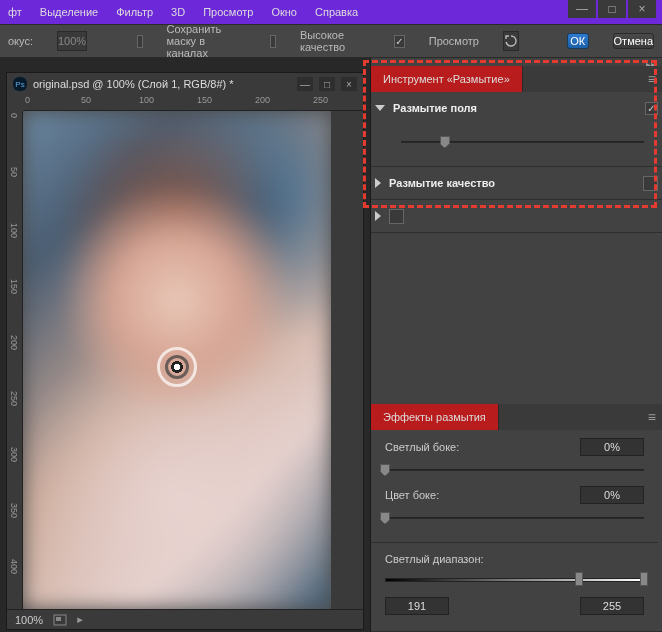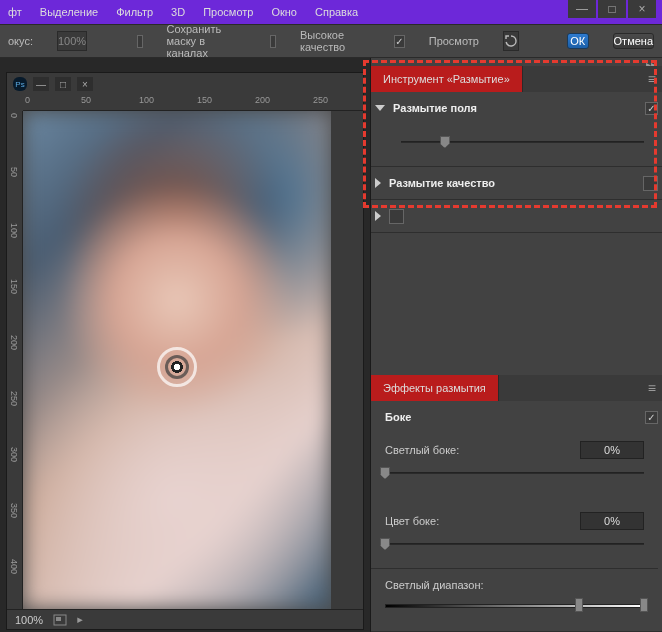--- a/index.html
+++ b/index.html
@@ -104,20 +104,21 @@
   <div class="spacer"></div>
   <div class="btn ok">ОК</div>
   <div class="btn cancel">Отмена</div>
 </div>
 
 <div class="workarea">
   <div class="docwrap">
     <div class="docwin">
       <div class="doctabs">
         <div class="psicon">Ps</div>
+        <span class="doctitle">original.psd @ 100% (Слой 1, RGB/8#) *</span>
         <div class="docctl">—</div>
         <div class="docctl">□</div>
         <div class="docctl">×</div>
       </div>
       <div class="rulerH">
         <span class="tick" style="left:2px">0</span>
         <span class="tick" style="left:58px">50</span>
         <span class="tick" style="left:116px">100</span>
         <span class="tick" style="left:174px">150</span>
         <span class="tick" style="left:232px">200</span>
@@ -187,51 +188,51 @@
       </div>
     </div>
 
     <div style="flex:1"></div>
 
     <div class="panelhead">
       <div class="tab">Эффекты размытия</div>
       <span class="collmenu">≡</span>
     </div>
     <div class="section">
-      <div class="sechead" style="padding-left:14px">
-        <span class="title">Боке</span>
-        <span class="chk on"></span>
-      </div>
       <div class="secbody" style="padding-left:14px">
         <div class="row">
           <span>Светлый боке:</span>
           <div class="valbox">0%</div>
         </div>
         <div class="slider">
             <div class="track"></div>
             <div class="thumb" style="left:0%"></div>
           </div>
 
-        <div class="row" style="margin-top:31px">
+        <div class="row" style="margin-top:8px">
           <span>Цвет боке:</span>
           <div class="valbox">0%</div>
         </div>
         <div class="slider">
             <div class="track"></div>
             <div class="thumb" style="left:0%"></div>
           </div>
 
         <div style="height:1px;background:#2e2e2e;margin:16px -14px 10px -14px"></div>
 
         <div class="row">
           <span>Светлый диапазон:</span>
         </div>
         <div class="rangeslider">
           <div class="track"></div>
           <div class="thumb" style="left:75%"></div>
           <div class="thumb" style="left:100%"></div>
         </div>
+        <div class="rangevals">
+          <div class="valbox">191</div>
+          <div class="valbox">255</div>
+        </div>
       </div>
     </div>
   </div>
 </div>
 
 <div class="redbox" style="left:363px;top:60px;width:294px;height:148px"></div>
 
 </body></html>

